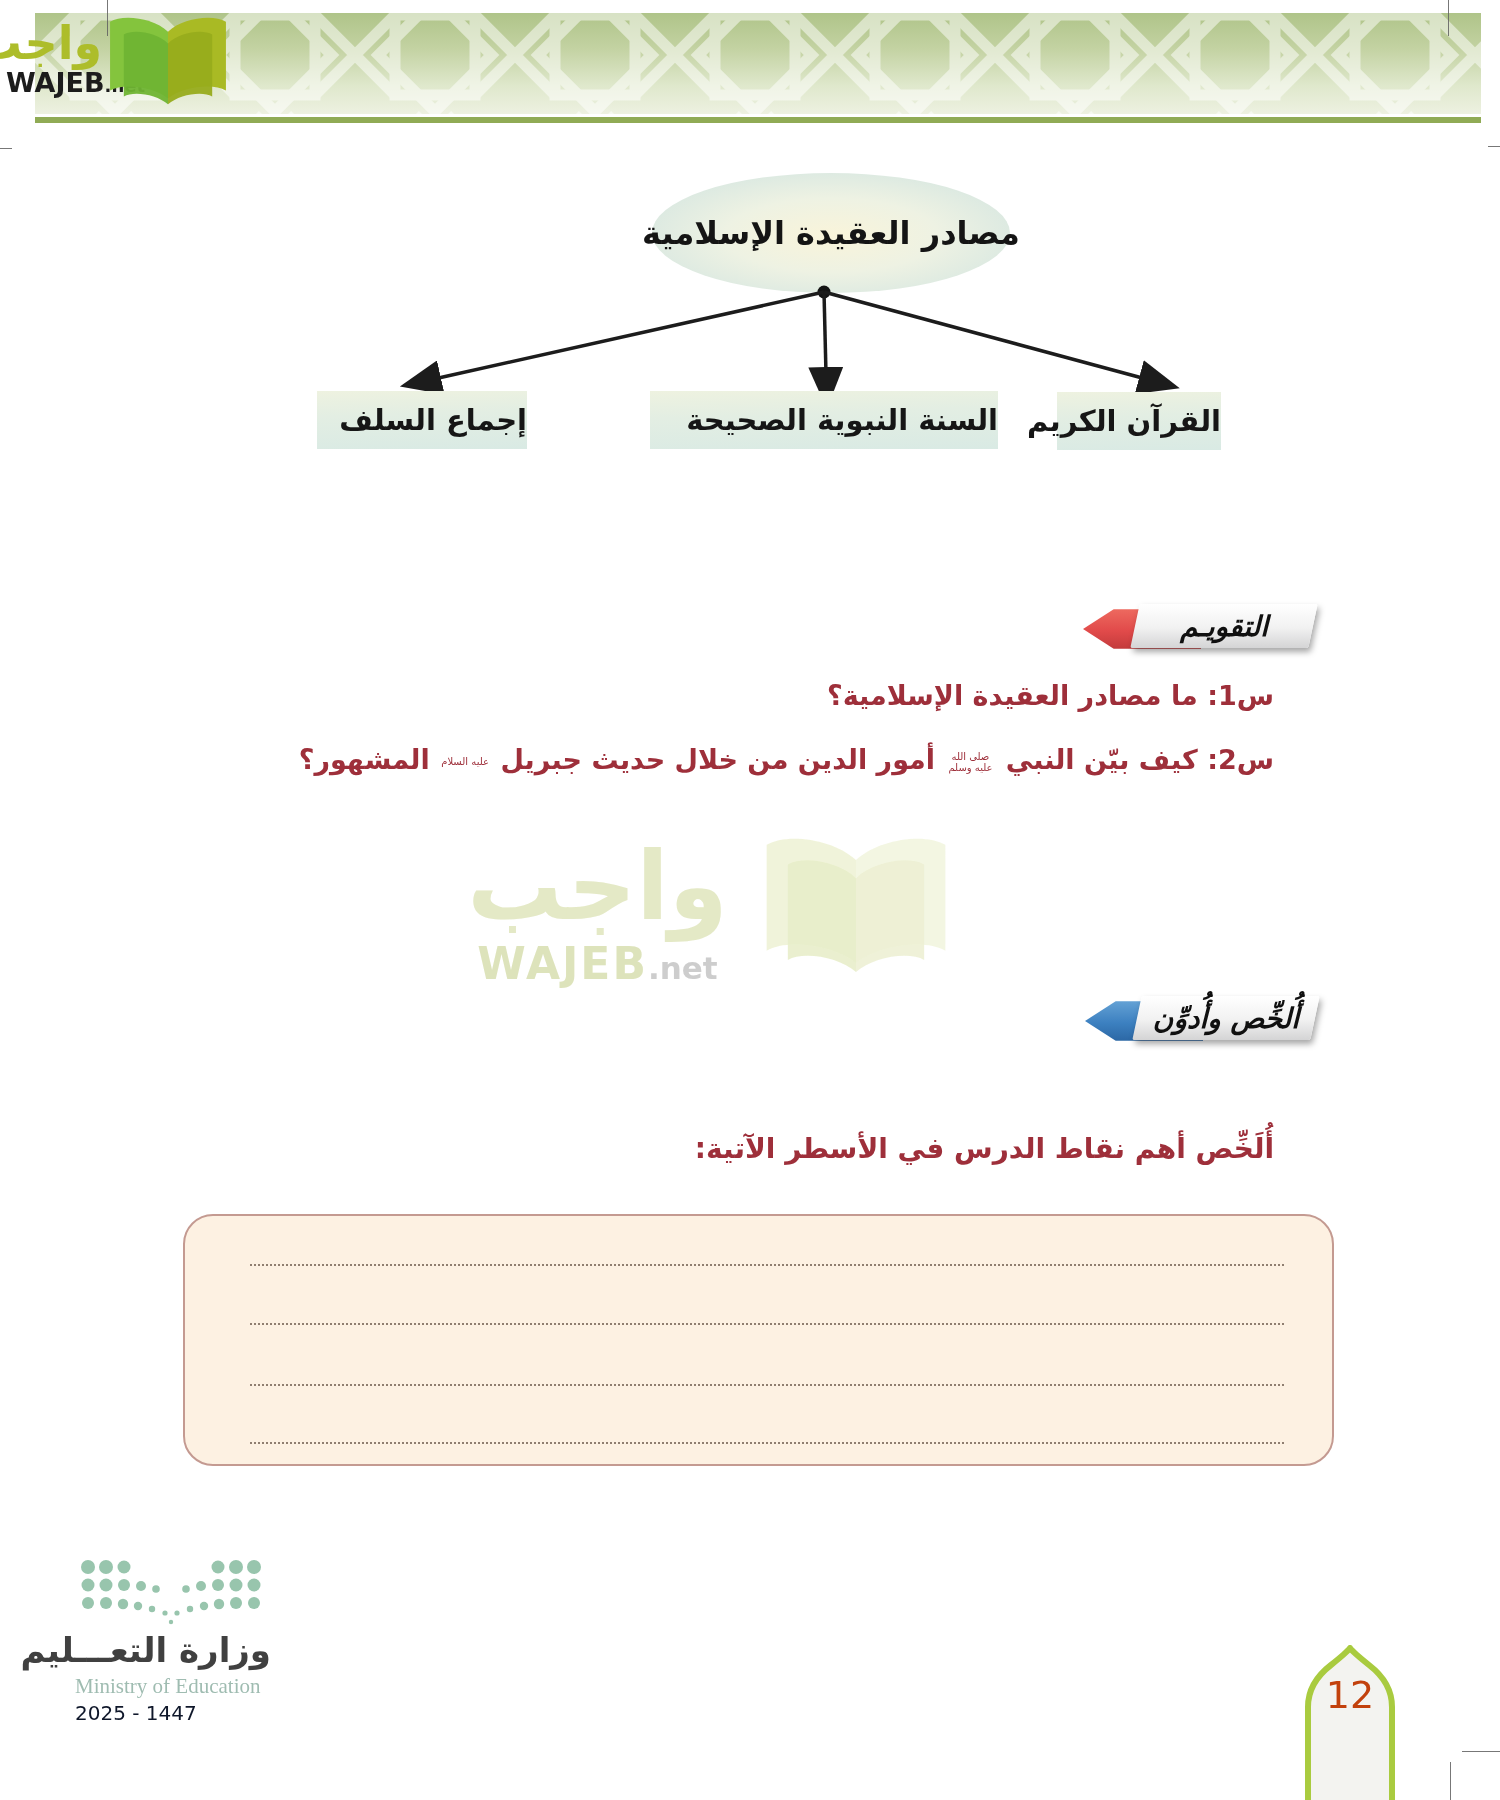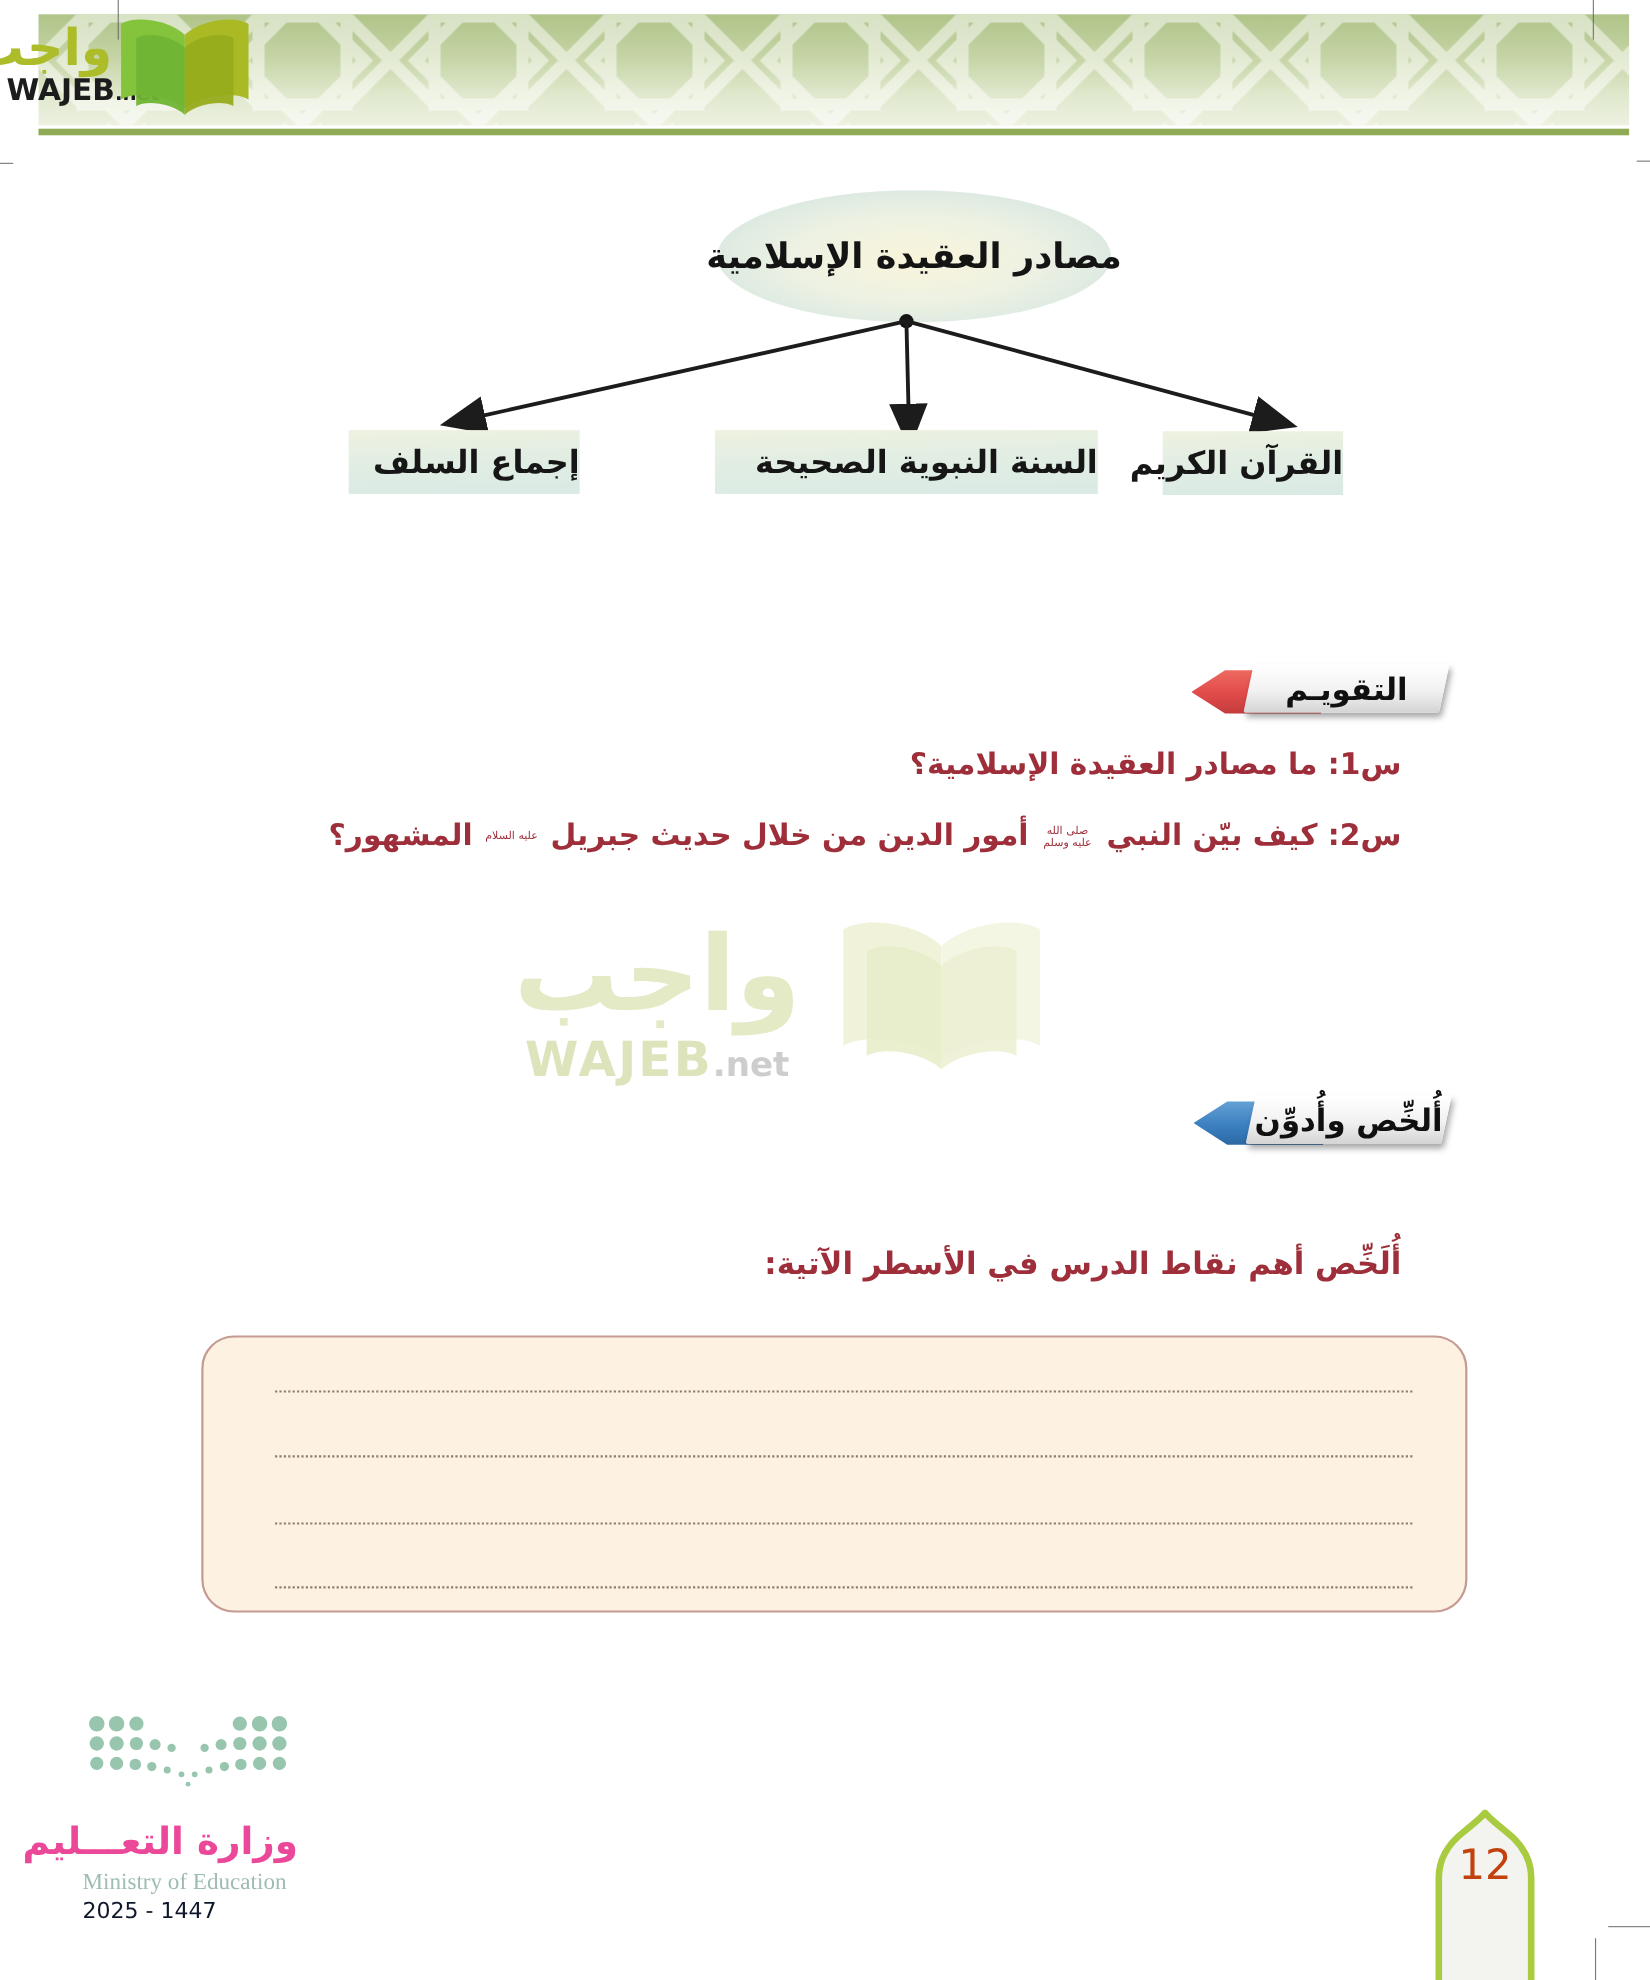--- a/index.html
+++ b/index.html
@@ -27,21 +27,21 @@
   #arrows{position:absolute;left:0;top:0;pointer-events:none;}
   .src-box{position:absolute;top:391px;height:58px;
      background:linear-gradient(178deg,#eef2e0 0%,#e3eee3 40%,#d9eae4 100%);
      display:flex;align-items:center;justify-content:flex-end;}
   .src-box span{font-size:29px;font-weight:bold;color:#161616;white-space:nowrap;direction:rtl;}
   #box-ijmaa{left:317px;width:210px;}
   #box-sunnah{left:650px;width:307px;padding-left:41px;}
   #box-quran{left:1057px;width:164px;top:392px;}
 
   
-  .ribbon{position:absolute;width:230px;height:50px;}
+  .ribbon{position:absolute;width:230px;height:50px;font-style:italic;}
   .ribbon-arrow{position:absolute;left:0;top:4px;width:118px;height:42px;
      clip-path:polygon(0 50%,26% 3%,100% 3%,100% 97%,26% 97%);}
   .ribbon-arrow.red{background:linear-gradient(180deg,#ee6b60 0%,#e14a4a 55%,#c13a3b 100%);}
   .ribbon-arrow.blue{background:linear-gradient(180deg,#66a3d6 0%,#3c80c0 55%,#2b66a3 100%);}
   .ribbon-banner{position:absolute;left:52px;top:0;width:178px;height:44px;
      background:linear-gradient(180deg,#ffffff 0%,#f1f1f1 55%,#d4d4d5 100%);
      transform:skewX(-12deg);border-radius:2px;box-shadow:3px 4px 6px rgba(0,0,0,0.35);}
   .ribbon-label{position:absolute;left:52px;top:0;width:178px;height:44px;display:flex;
      align-items:center;justify-content:center;font-size:28px;font-weight:bold;color:#101010;
      white-space:nowrap;direction:rtl;}
@@ -65,22 +65,22 @@
   .wm-en{font-size:44px;font-weight:bold;color:#dce2b8;letter-spacing:2px;line-height:1;margin-top:8px;}
   .wm-en .tld{font-size:31px;color:#cbcbcb;letter-spacing:0;}
 
   
   #answer-box{position:absolute;left:183px;top:1214px;width:1147px;height:248px;
      background:#fdf1e2;border:2px solid #c49a91;border-radius:30px;}
   .answer-line{position:absolute;left:65px;right:48px;height:0;border-top:2.5px dotted #8f7e70;}
 
   
   #ministry{position:absolute;left:75px;top:1556px;width:196px;}
-  .ministry-ar{direction:rtl;font-size:34px;font-weight:bold;color:#ec4899;line-height:1.1;
-     text-align:right;margin-top:24px;white-space:nowrap;}
+  .ministry-ar{direction:rtl;font-size:34px;font-weight:bold;color:#404040;line-height:1.1;
+     text-align:right;margin-top:0;white-space:nowrap;}
   .ministry-en{font-size:21px;color:#9fbcb1;text-align:left;margin-top:5px;white-space:nowrap;font-family:Liberation Serif, serif;}
   .ministry-years{font-size:20px;color:#0f172a;text-align:left;margin-top:2px;}
 
   
   #page-tab{position:absolute;left:1304px;top:1645px;width:92px;height:155px;}
   #page-tab .num{position:absolute;left:0;top:28px;width:100%;text-align:center;
      font-size:38px;font-weight:normal;color:#c2410c;}
 
   
   .crop{position:absolute;background:#5f5f5f;opacity:.85;}

